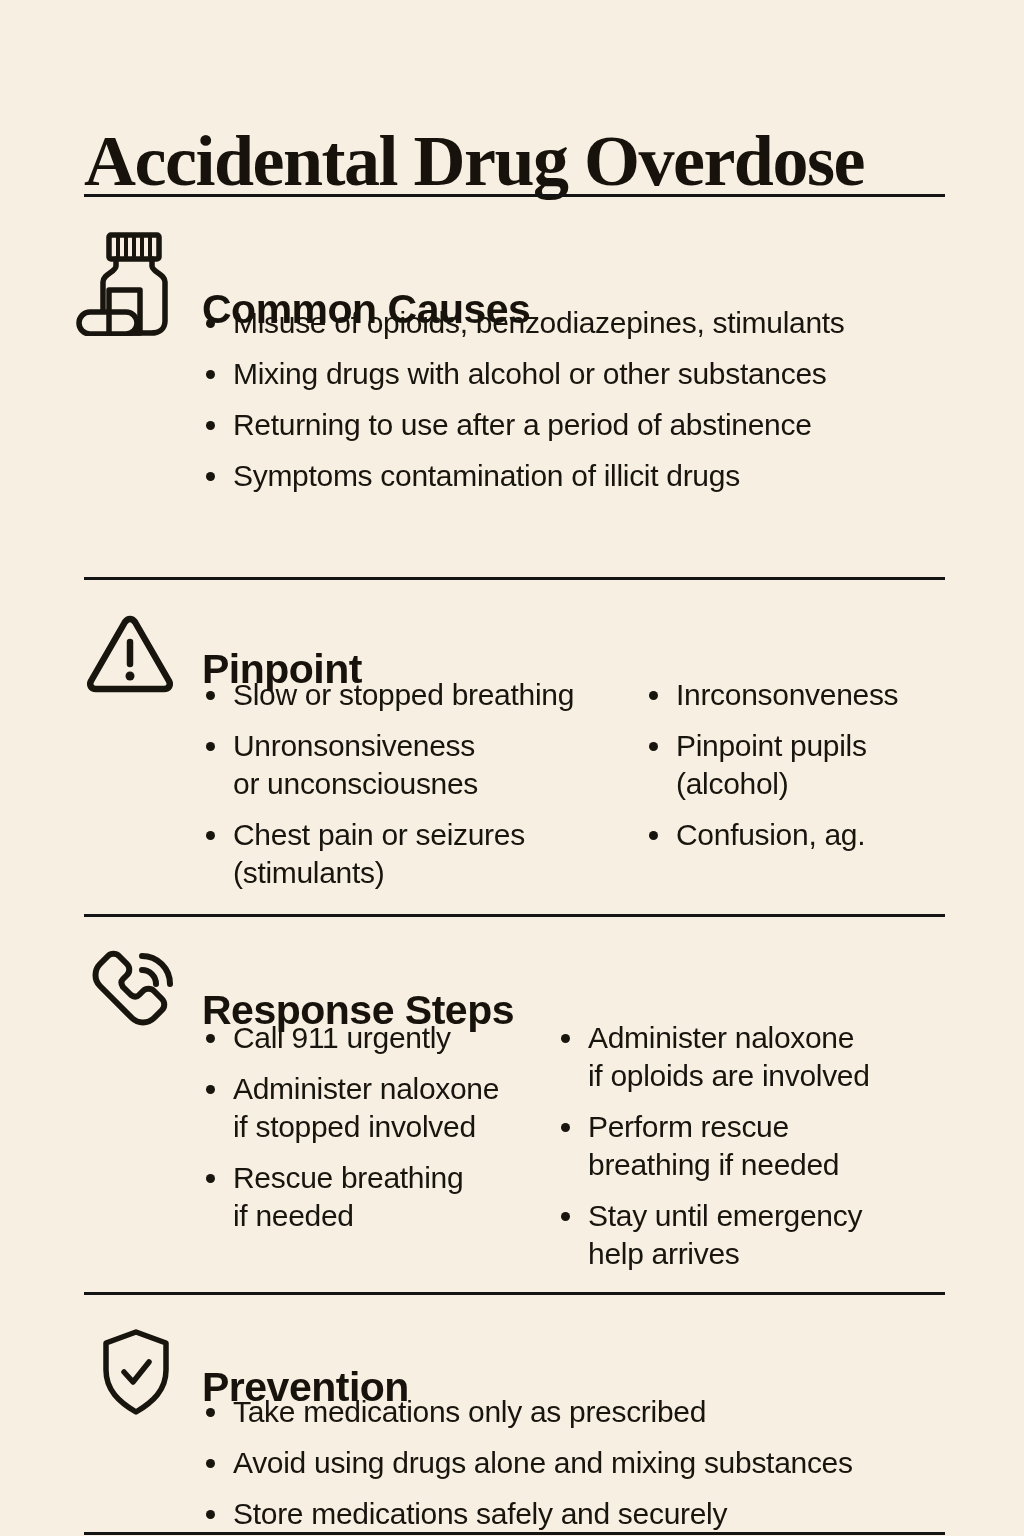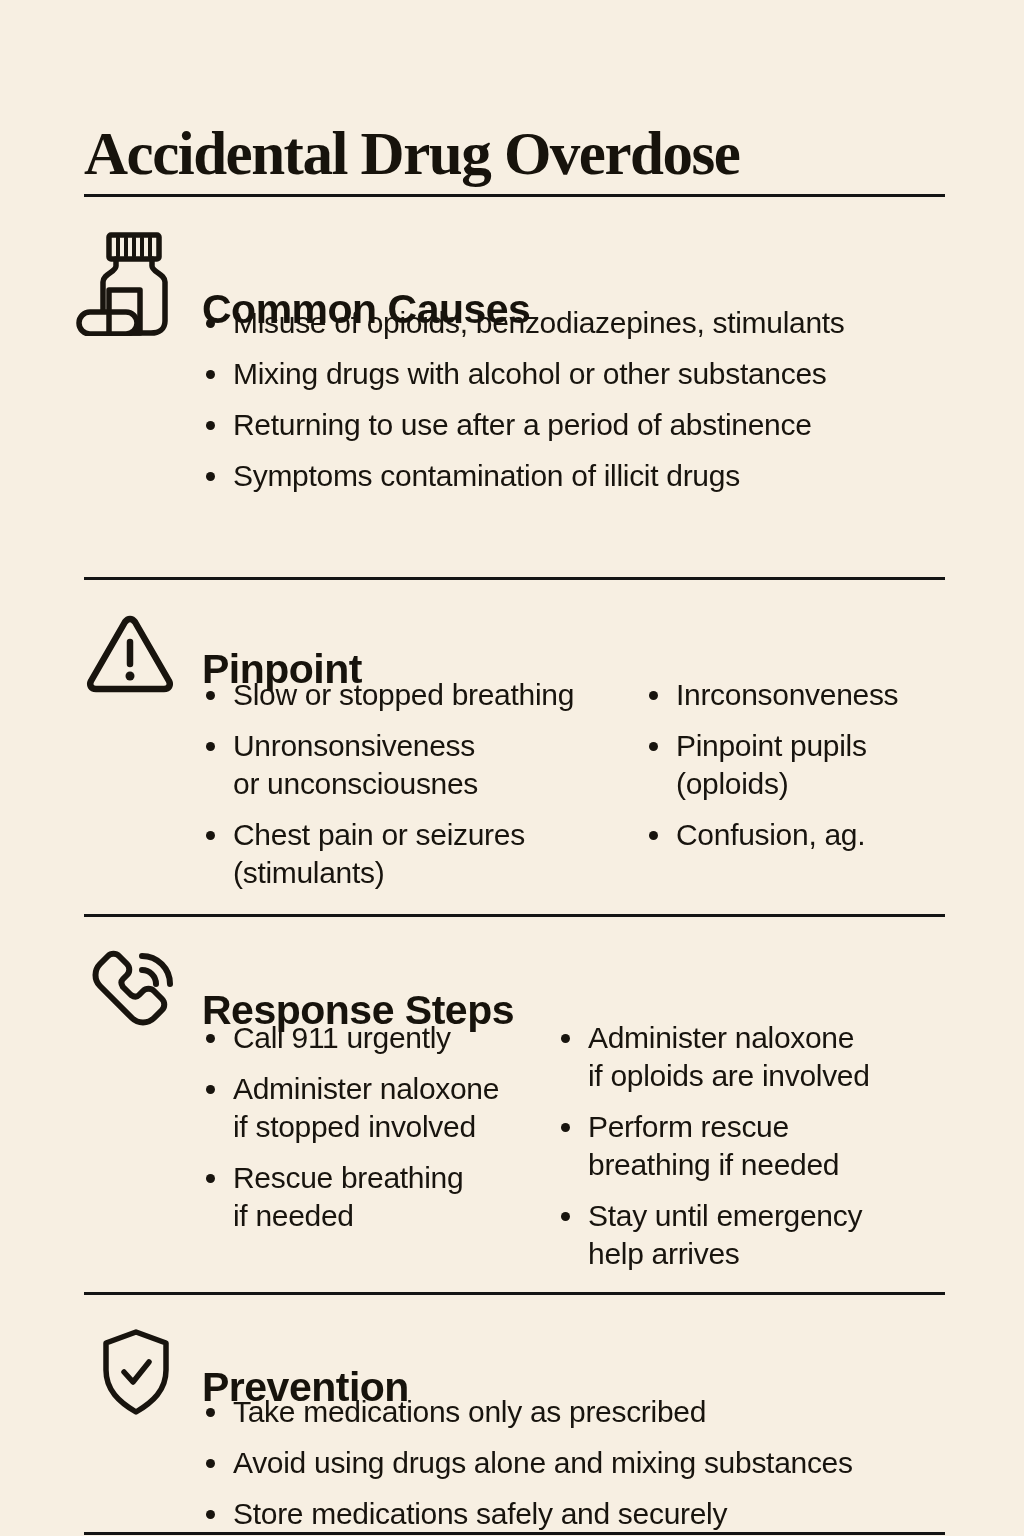--- a/index.html
+++ b/index.html
@@ -7,21 +7,21 @@
     position:relative;
     width:1024px;height:1536px;
     background:#f7efe2;
     overflow:hidden;
     font-family:"Liberation Sans", sans-serif;
     color:#18140e;
   }
   .title{
     position:absolute;left:84px;top:76px;
     font-family:"Liberation Serif", serif;
-    font-weight:700;font-size:61px;line-height:74px;
+    font-weight:700;font-size:72px;line-height:74px;
     letter-spacing:-1.5px;color:#17130c;white-space:nowrap;
   }
   .rule{
     position:absolute;left:84px;width:861px;height:3px;
     background:#141414;
   }
   .icon{position:absolute;}
   .icon svg{display:block;}
   .sec-heading{
     position:absolute;left:202px;
@@ -104,21 +104,21 @@
       <div class="bline">Chest pain or seizures</div>
       <div class="bline">(stimulants)</div>
     </li>
   </ul>
   <ul class="blist" style="left:646px;top:675px;width:330px">
     <li>
       <div class="bline">Inrconsonveness</div>
     </li>
     <li>
       <div class="bline">Pinpoint pupils</div>
-      <div class="bline">(oploids)</div>
+      <div class="bline">(alcohol)</div>
     </li>
     <li>
       <div class="bline">Confusion, ag.</div>
     </li>
   </ul>
 
   <div class="rule" style="top:914px"></div>
 
   <span class="icon" style="left:86px;top:948px">
     <svg width="92" height="84" viewBox="0 0 92 84" fill="none" stroke="#18140e" stroke-width="6" stroke-linecap="round" stroke-linejoin="round">

